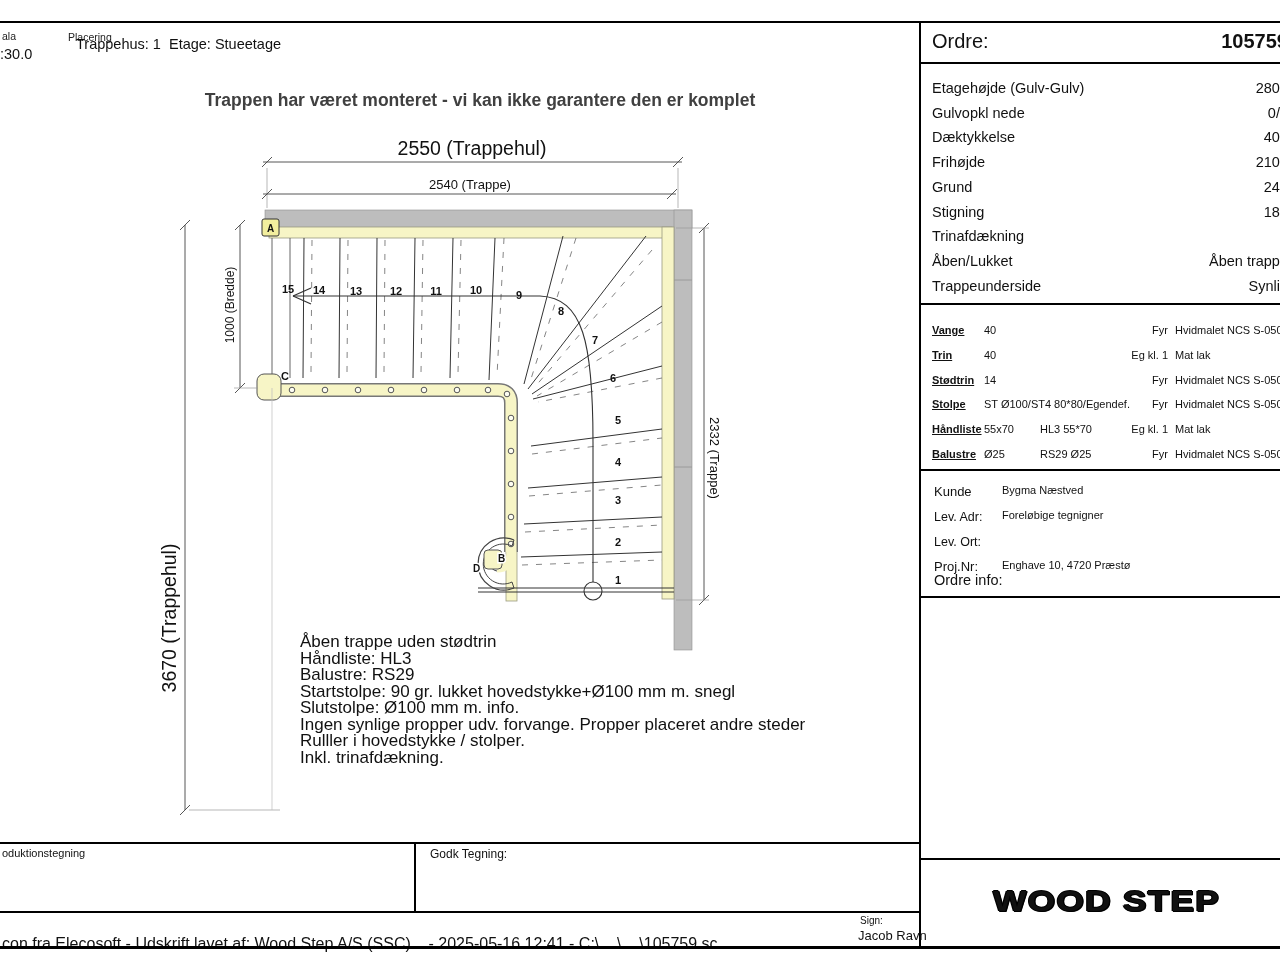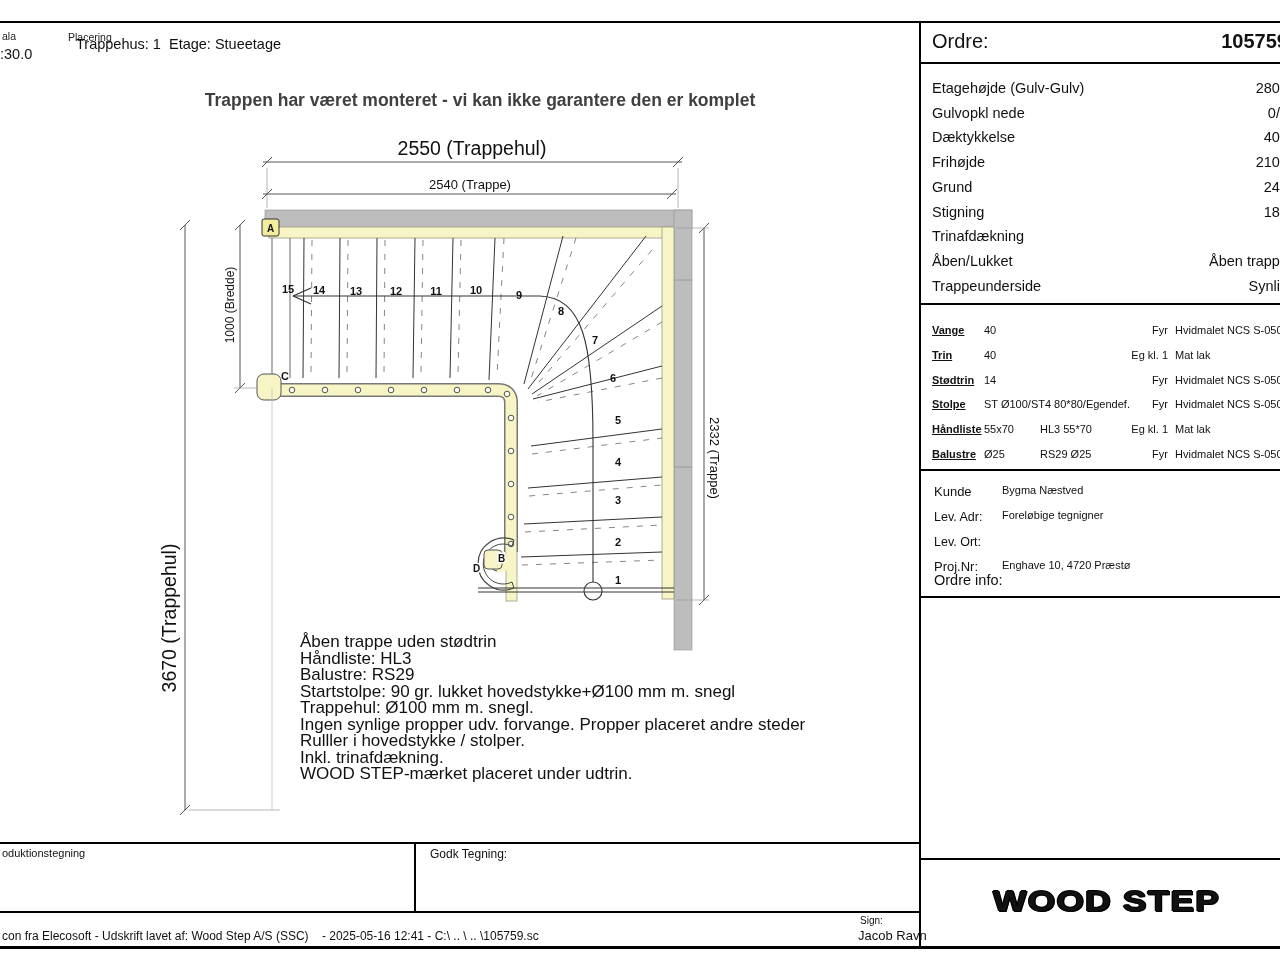--- a/index.html
+++ b/index.html
@@ -23,21 +23,21 @@
   .m-size{position:absolute;left:52px;white-space:nowrap;}
   .m-profile{position:absolute;left:108px;white-space:nowrap;}
   .m-wood{position:absolute;left:148px;width:88px;text-align:right;}
   .m-finish{position:absolute;left:243px;white-space:nowrap;}
   .cust-row{position:absolute;left:0;width:100%;height:25px;line-height:25px;}
   .cust-label{font-size:12.5px;}
   .cust-value{position:absolute;left:68px;font-size:11px;white-space:nowrap;}
   .logo{font-size:30px;font-weight:bold;letter-spacing:1px;white-space:nowrap;
         transform:scaleX(1.18);transform-origin:left center;
         text-shadow:1px 0 #000,-1px 0 #000,0 1px #000,0 -1px #000,1px 1px #000;}
-  .statusline{font-size:12px;white-space:pre;}
+  .statusline{font-size:16px;white-space:pre;margin-top:6px;}
   svg{font-family:"Liberation Sans",sans-serif;}
   svg text{fill:#111;}
 </style>
 </head>
 <body>
 
 <div class="page">
 
   <div class="hline" style="left:0;top:21px;width:1280px;height:2px;"></div>
 
@@ -213,25 +213,24 @@
     <text x="176" y="596" font-size="19.5" text-anchor="middle" transform="rotate(-90 176 596)">3670 (Trappehul)</text>
     <text x="234" y="283" font-size="12" text-anchor="middle" transform="rotate(-90 234 283)">1000 (Bredde)</text>
     <text x="710" y="436" font-size="13" text-anchor="middle" transform="rotate(90 710 436)">2332 (Trappe)</text>
   </svg>
 
   <div class="abs notes" style="left:300px;top:634px;">
     <div>Åben trappe uden stødtrin</div>
     <div>Håndliste: HL3</div>
     <div>Balustre: RS29</div>
     <div>Startstolpe: 90 gr. lukket hovedstykke+Ø100 mm m. snegl</div>
-    <div>Trappehul: Ø100 mm m. snegl.</div>
+    <div>Slutstolpe: Ø100 mm m. info.</div>
     <div>Ingen synlige propper udv. forvange. Propper placeret andre steder</div>
     <div>Rulller i hovedstykke / stolper.</div>
     <div>Inkl. trinafdækning.</div>
-    <div>WOOD STEP-mærket placeret under udtrin.</div>
   </div>
 
   <div class="vline" style="left:919px;top:21px;width:2px;height:927px;"></div>
 
   <div class="abs" style="left:932px;top:30px;width:356px;height:28px;">
     <span class="ordre-title">Ordre:</span>
     <span class="ordre-num">105759</span>
   </div>
   <div class="hline" style="left:921px;top:62px;width:359px;height:2px;"></div>
 

